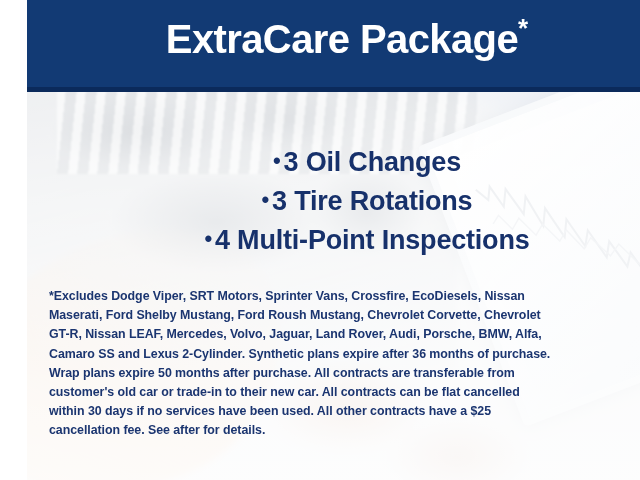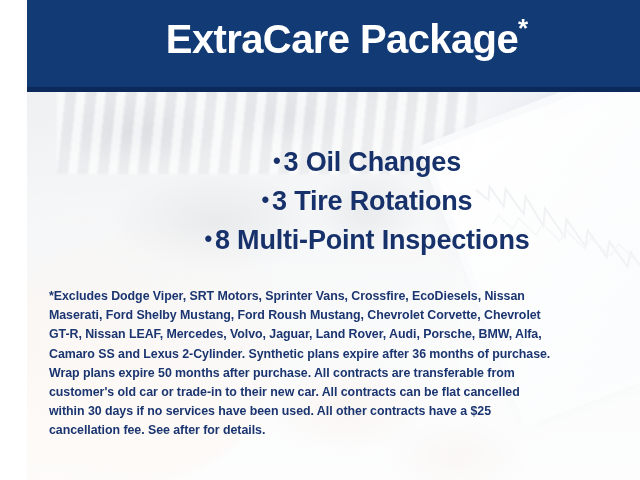--- a/index.html
+++ b/index.html
@@ -223,21 +223,21 @@
   </div>
 
   <div class="banner">
     <div class="banner-title"><span>ExtraCare Package</span><span class="star">*</span></div>
     <div class="banner-rule"></div>
   </div>
 
   <div class="benefits">
     <div class="benefit"><span class="dot">•</span><span>3 Oil Changes</span></div>
     <div class="benefit"><span class="dot">•</span><span>3 Tire Rotations</span></div>
-    <div class="benefit"><span class="dot">•</span><span>8 Multi-Point Inspections</span></div>
+    <div class="benefit"><span class="dot">•</span><span>4 Multi-Point Inspections</span></div>
   </div>
 
   <div class="disclaimer">
     <div class="line">*Excludes Dodge Viper, SRT Motors, Sprinter Vans, Crossfire, EcoDiesels, Nissan</div>
     <div class="line">Maserati, Ford Shelby Mustang, Ford Roush Mustang, Chevrolet Corvette, Chevrolet</div>
     <div class="line">GT-R, Nissan LEAF, Mercedes, Volvo, Jaguar, Land Rover, Audi, Porsche, BMW, Alfa,</div>
     <div class="line">Camaro SS and Lexus 2-Cylinder. Synthetic plans expire after 36 months of purchase.</div>
     <div class="line">Wrap plans expire 50 months after purchase. All contracts are transferable from</div>
     <div class="line">customer's old car or trade-in to their new car. All contracts can be flat cancelled</div>
     <div class="line">within 30 days if no services have been used. All other contracts have a $25</div>

